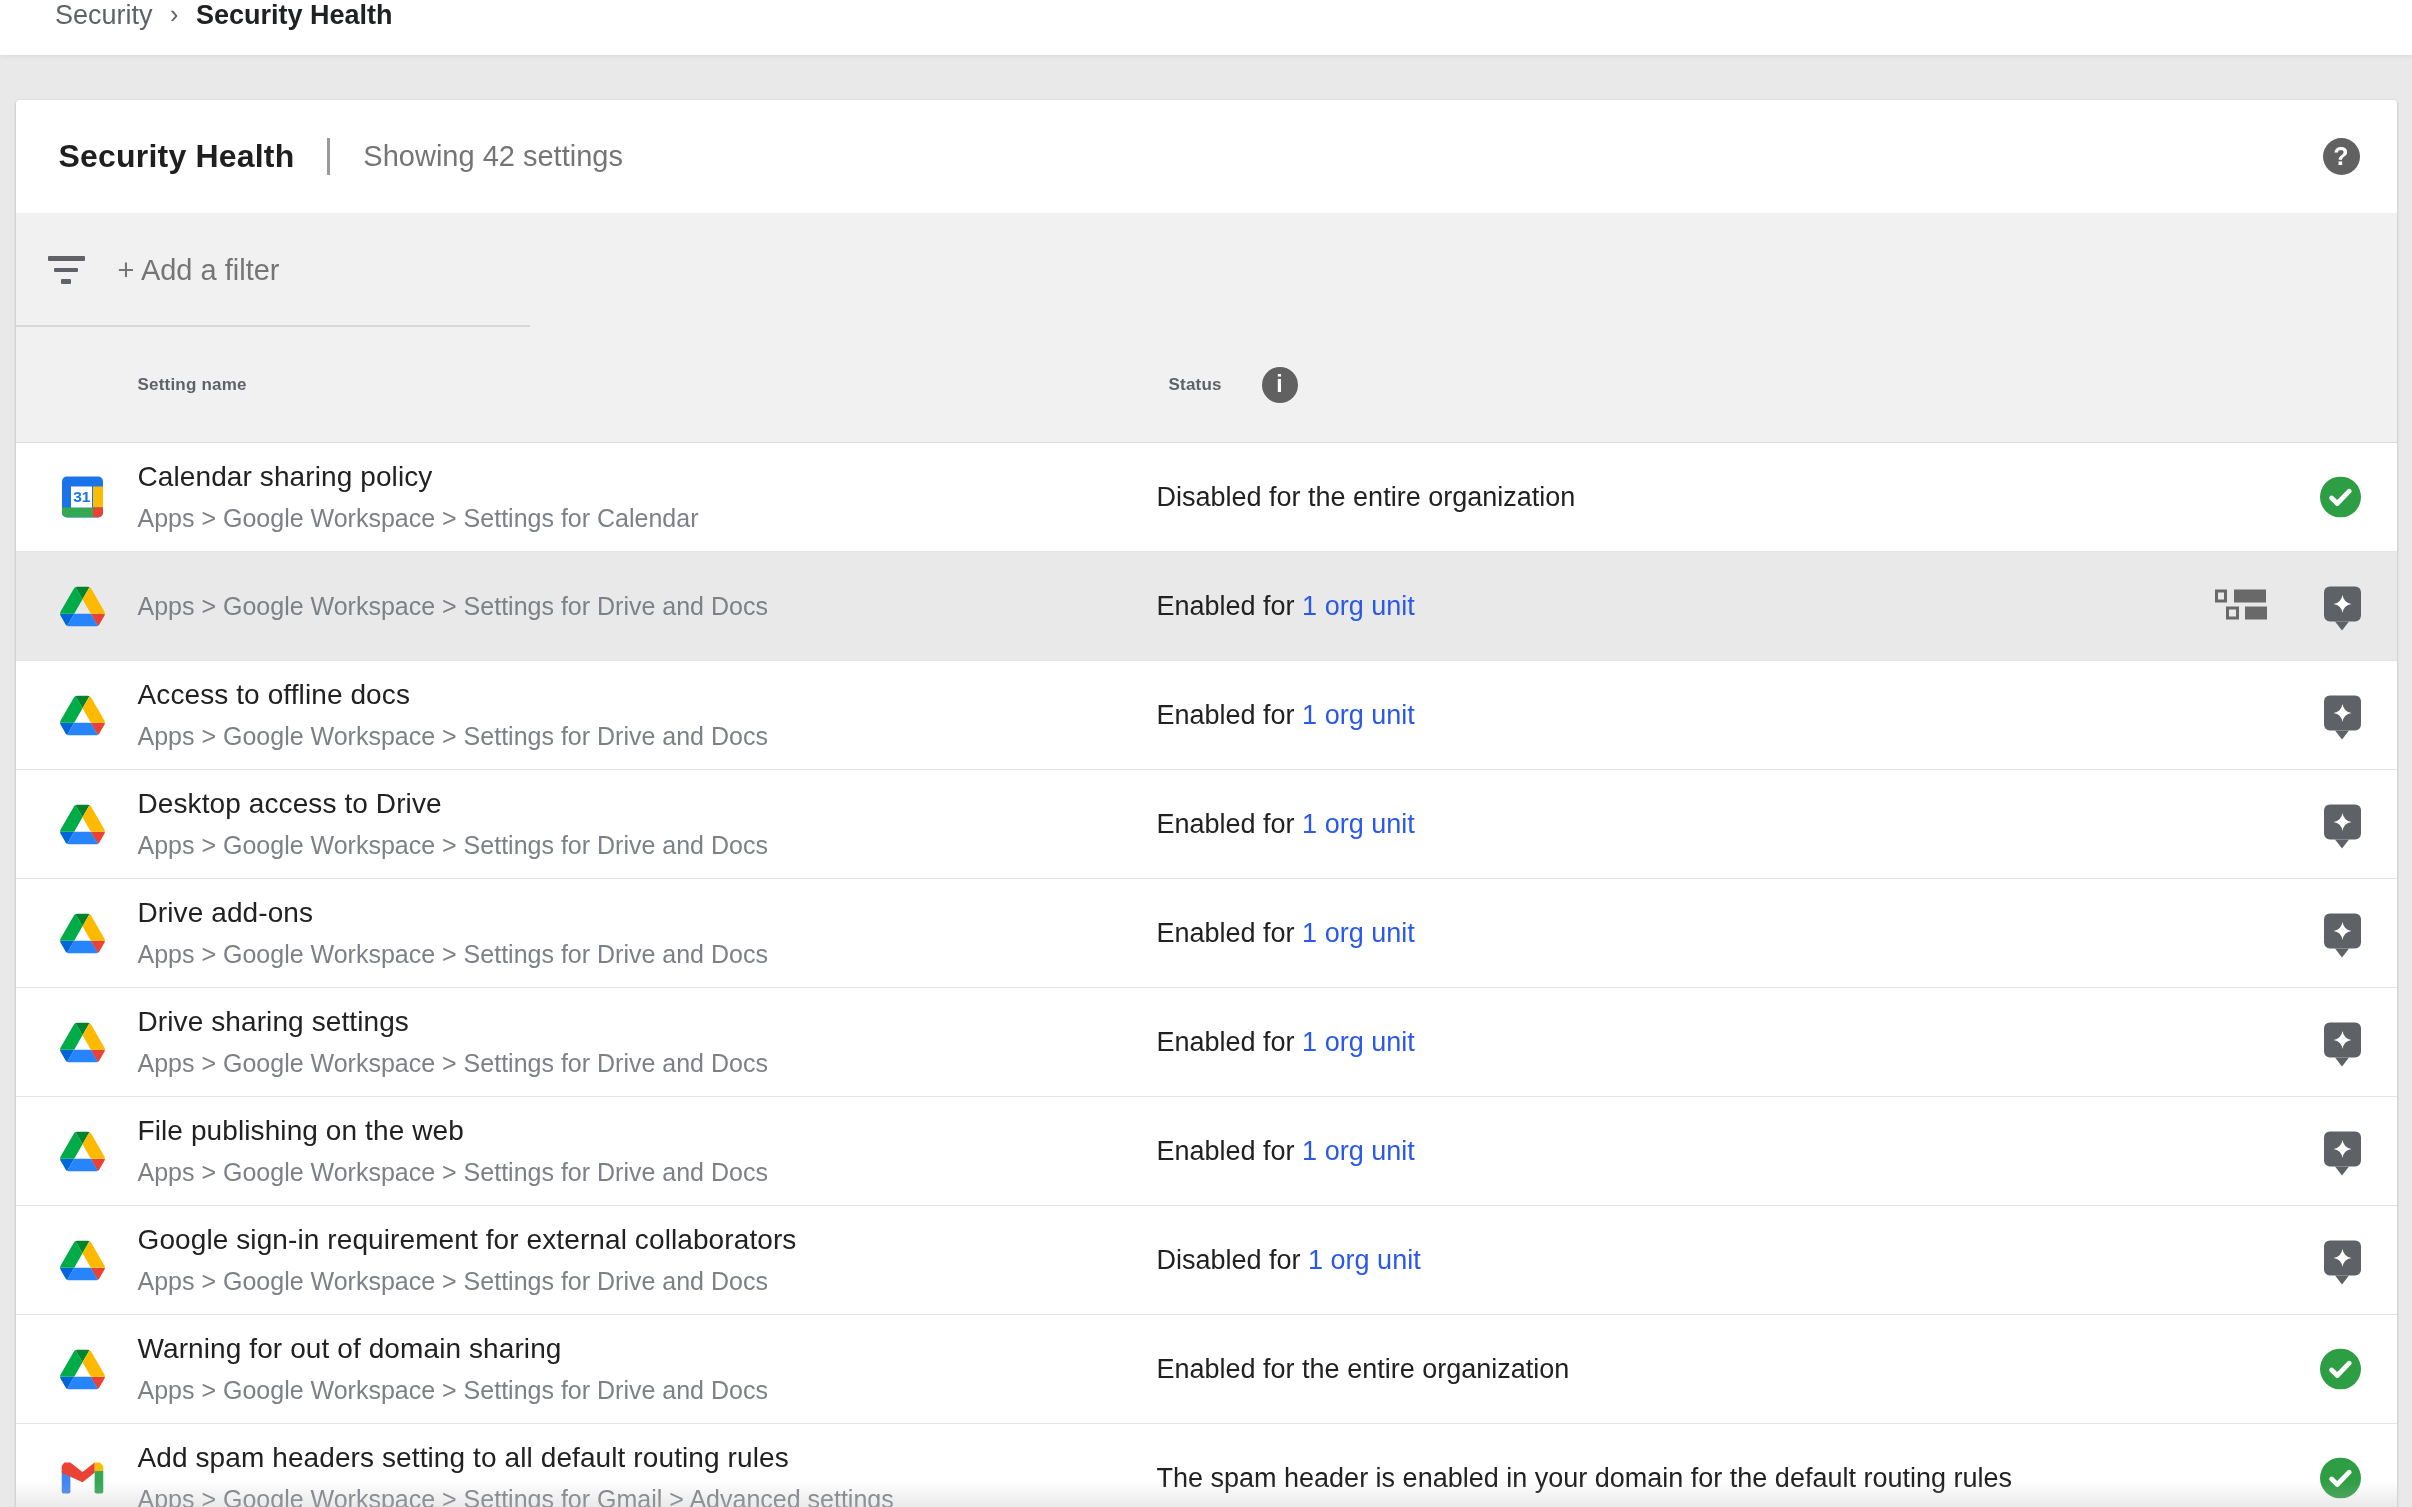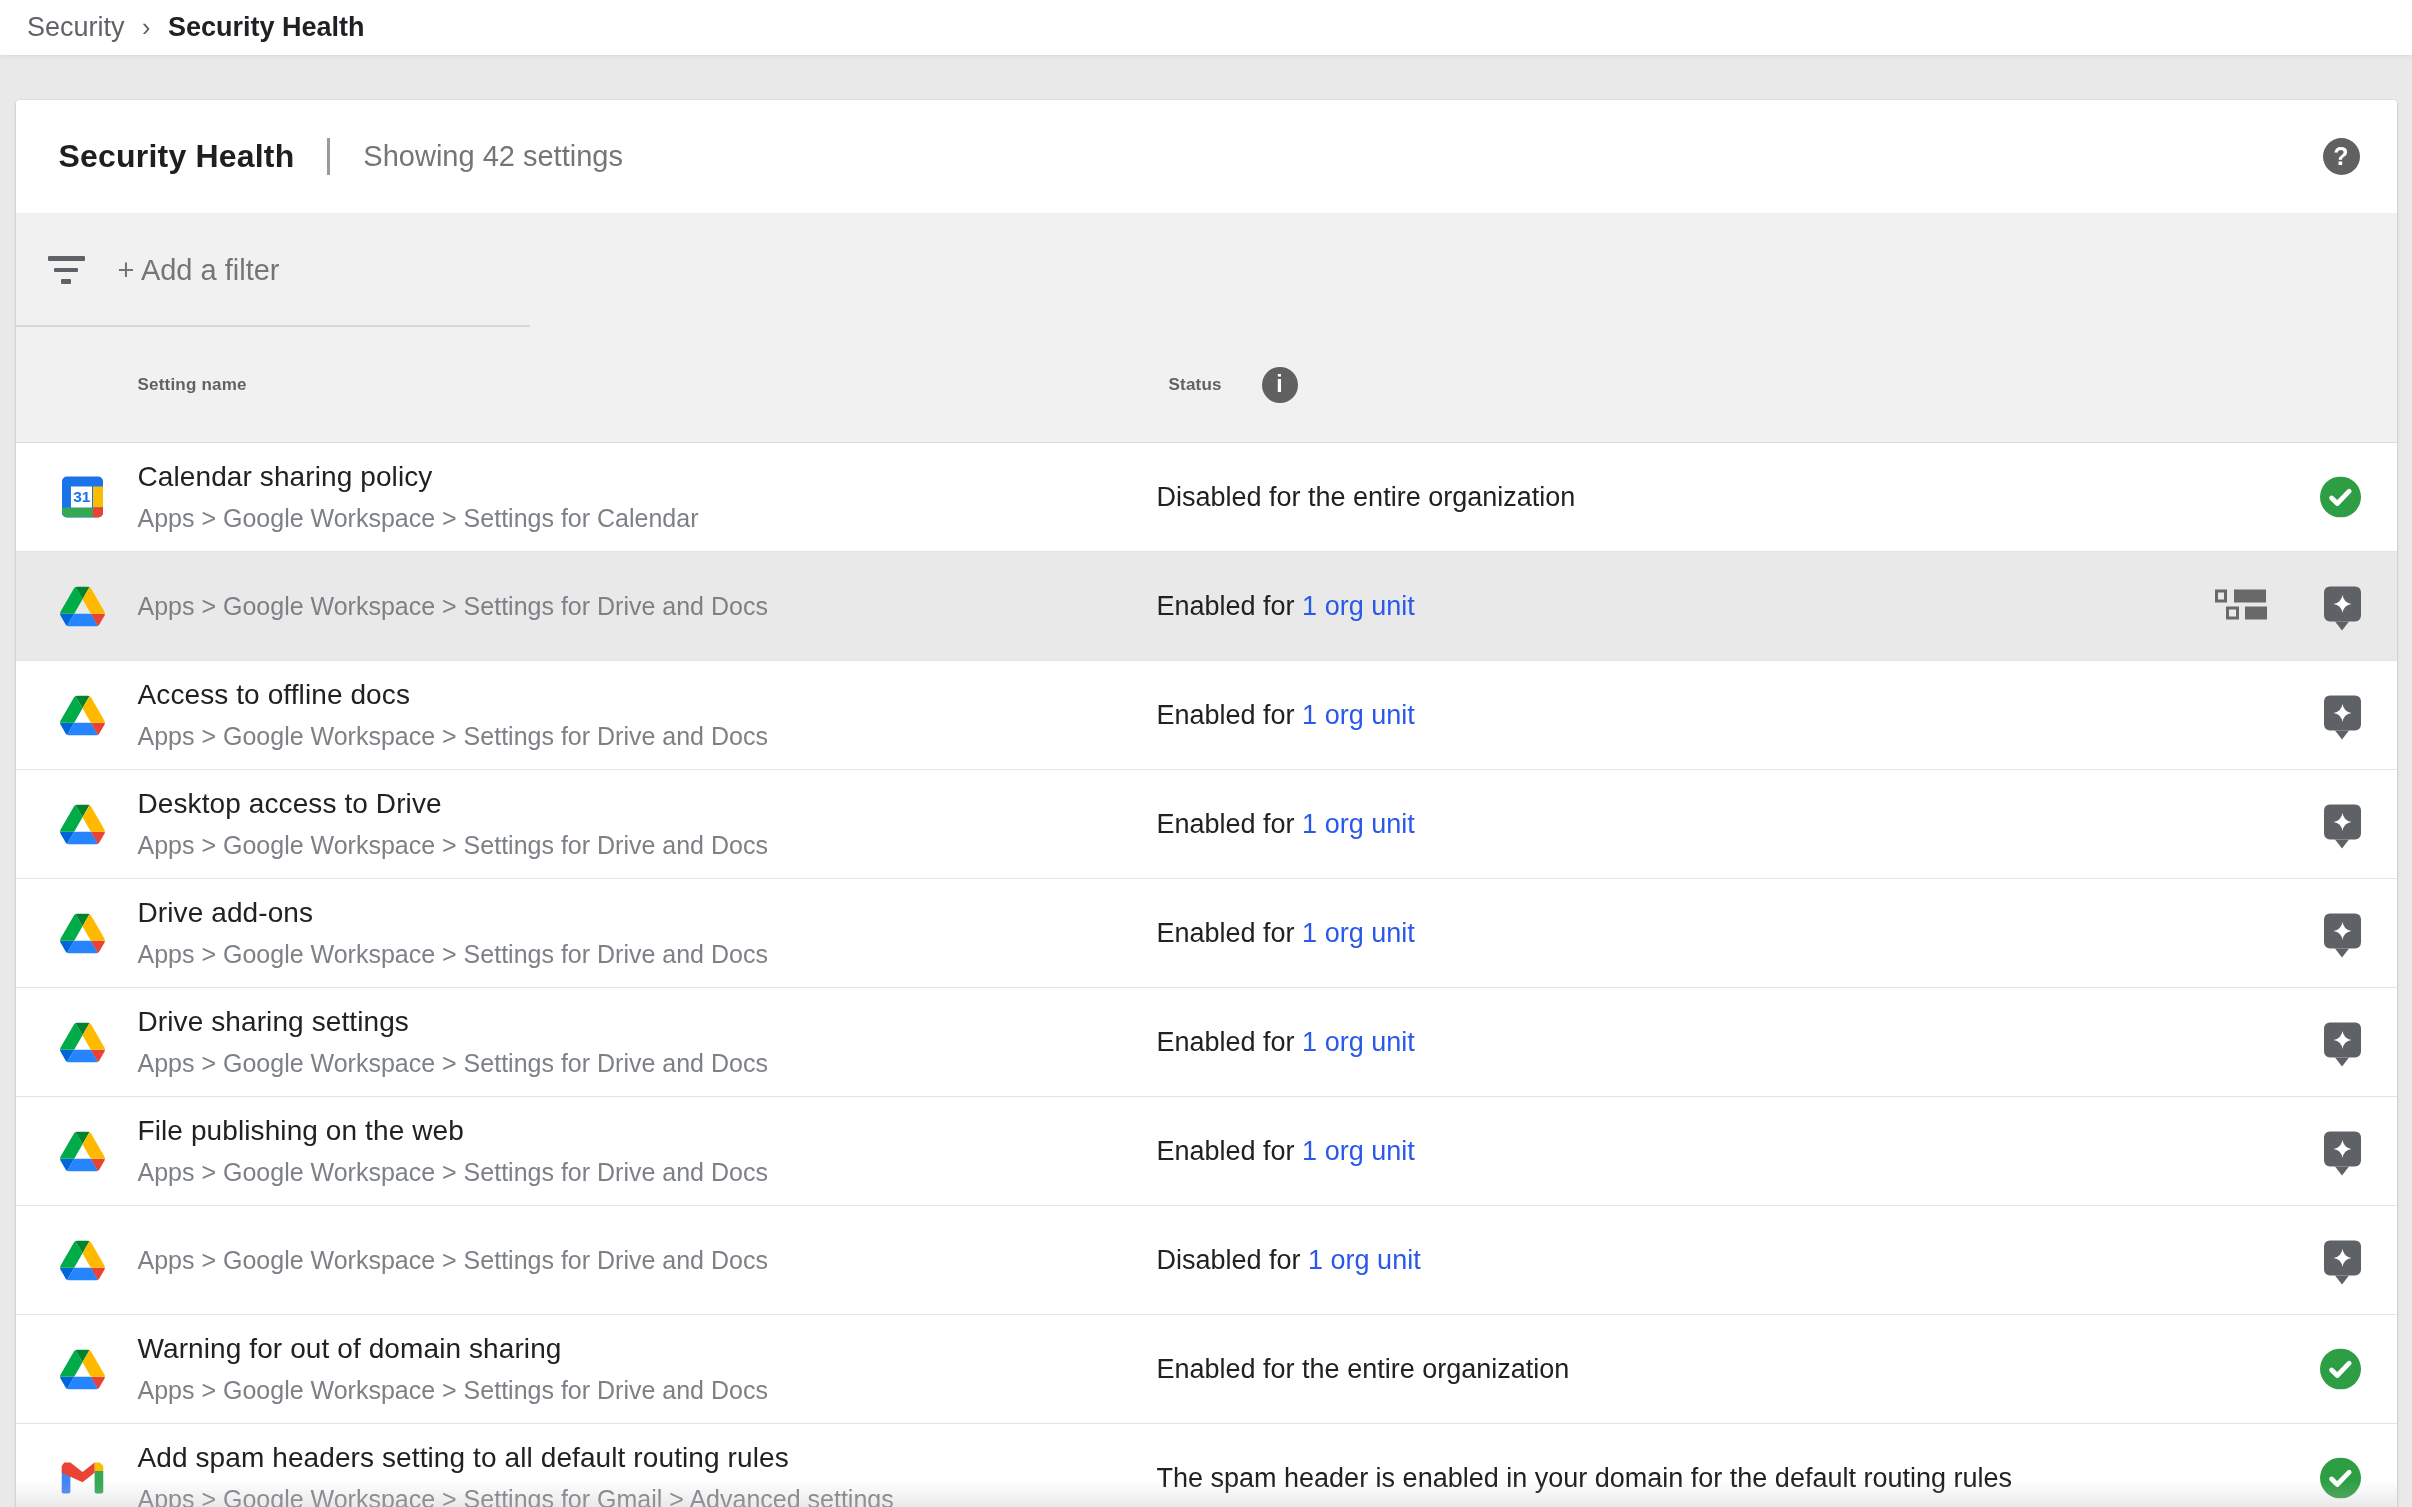--- a/index.html
+++ b/index.html
@@ -7,22 +7,22 @@
   body {
     background:#e9e9e9;
     font-family:"Liberation Sans","DejaVu Sans",sans-serif;
     color:#212121;
     position:relative;
   }
 
   
   .breadcrumb-bar {
     position:absolute; top:0; left:0; right:0; height:55px;
-    background:#ffffff; display:flex; align-items:center;
-    padding-left:27px; font-size:27px;
+    background:#ffffff; display:flex; align-items:flex-start;
+    padding-left:55px; font-size:27px;
     box-shadow:0 1.9px 4.9px rgba(0,0,0,0.07);
     z-index:2;
   }
   .crumb-parent { color:#5f6368; cursor:pointer; }
   .crumb-sep { color:#5f6368; font-size:25px; margin:0 17.5px; }
   .crumb-current { color:#202124; font-weight:700; }
 
   
   .card {
     position:absolute; left:15.5px; top:100px; width:2381px; height:1514px;
@@ -340,20 +340,21 @@
       <svg viewBox="0 0 87.3 78" width="45" height="40">
           <path d="m6.6 66.85 3.85 6.65c.8 1.4 1.95 2.5 3.3 3.3l13.75-23.8h-27.5c0 1.55.4 3.1 1.2 4.5z" fill="#0066da"></path>
           <path d="m43.65 25-13.75-23.8c-1.35.8-2.5 1.9-3.3 3.3l-25.4 44a9.06 9.06 0 0 0 -1.2 4.5h27.5z" fill="#00ac47"></path>
           <path d="m73.55 76.8c1.35-.8 2.5-1.9 3.3-3.3l1.6-2.75 7.65-13.25c.8-1.4 1.2-2.95 1.2-4.5h-27.502l5.852 11.5z" fill="#ea4335"></path>
           <path d="m43.65 25 13.75-23.8c-1.35-.8-2.9-1.2-4.5-1.2h-18.5c-1.6 0-3.15.45-4.5 1.2z" fill="#00832d"></path>
           <path d="m59.8 53h-32.3l-13.75 23.8c1.35.8 2.9 1.2 4.5 1.2h50.8c1.6 0 3.15-.45 4.5-1.2z" fill="#2684fc"></path>
           <path d="m73.4 26.5-12.7-22c-.8-1.4-1.95-2.5-3.3-3.3l-13.75 23.8 16.15 28h27.45c0-1.55-.4-3.1-1.2-4.5z" fill="#ffba00"></path>
         </svg>
     </div>
     <div class="row-text">
+      <div class="row-name">Google sign-in requirement for external collaborators</div>
       <div class="row-path">Apps &gt; Google Workspace &gt; Settings for Drive and Docs</div>
     </div>
     <div class="row-status">
       <span>Disabled for </span><a class="link">1 org unit</a>
     </div>
     <div class="rec-badge">
       <svg viewBox="0 0 24 24" width="27" height="27">
           <path d="M12 4 Q13.1 10.9 20 12 Q13.1 13.1 12 20 Q10.9 13.1 4 12 Q10.9 10.9 12 4 Z" fill="#fff"></path>
         </svg>
     </div>

